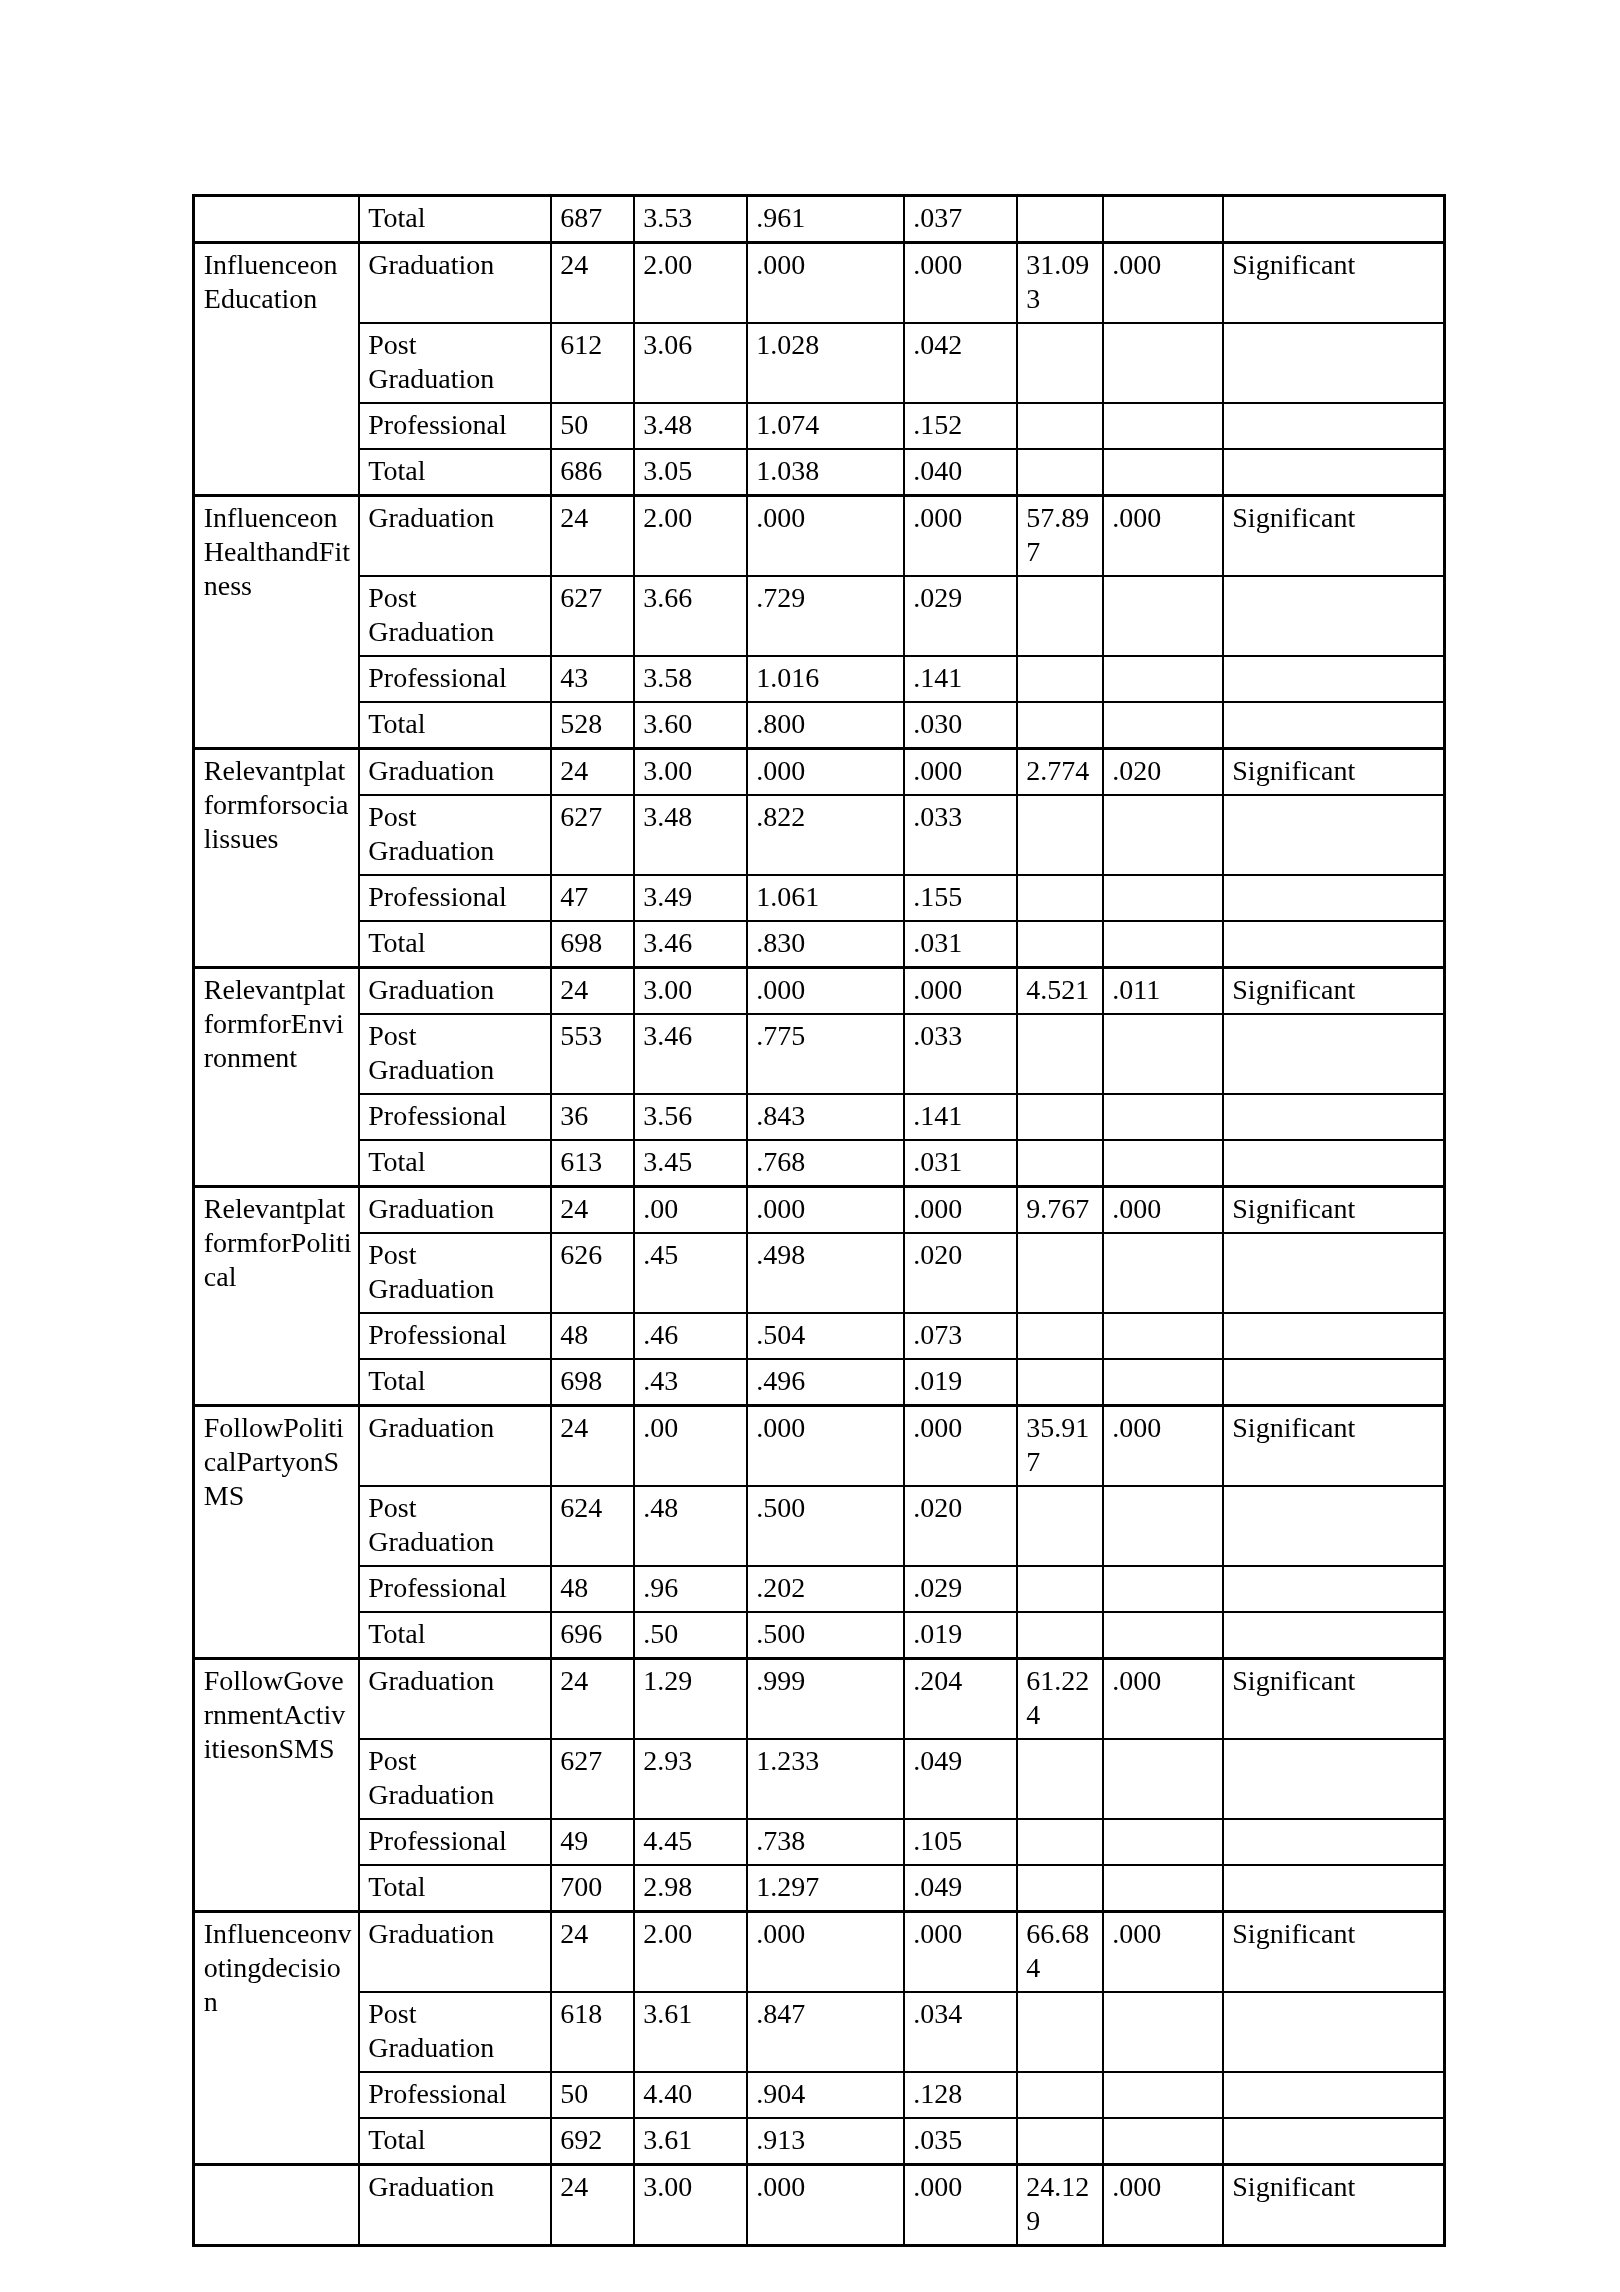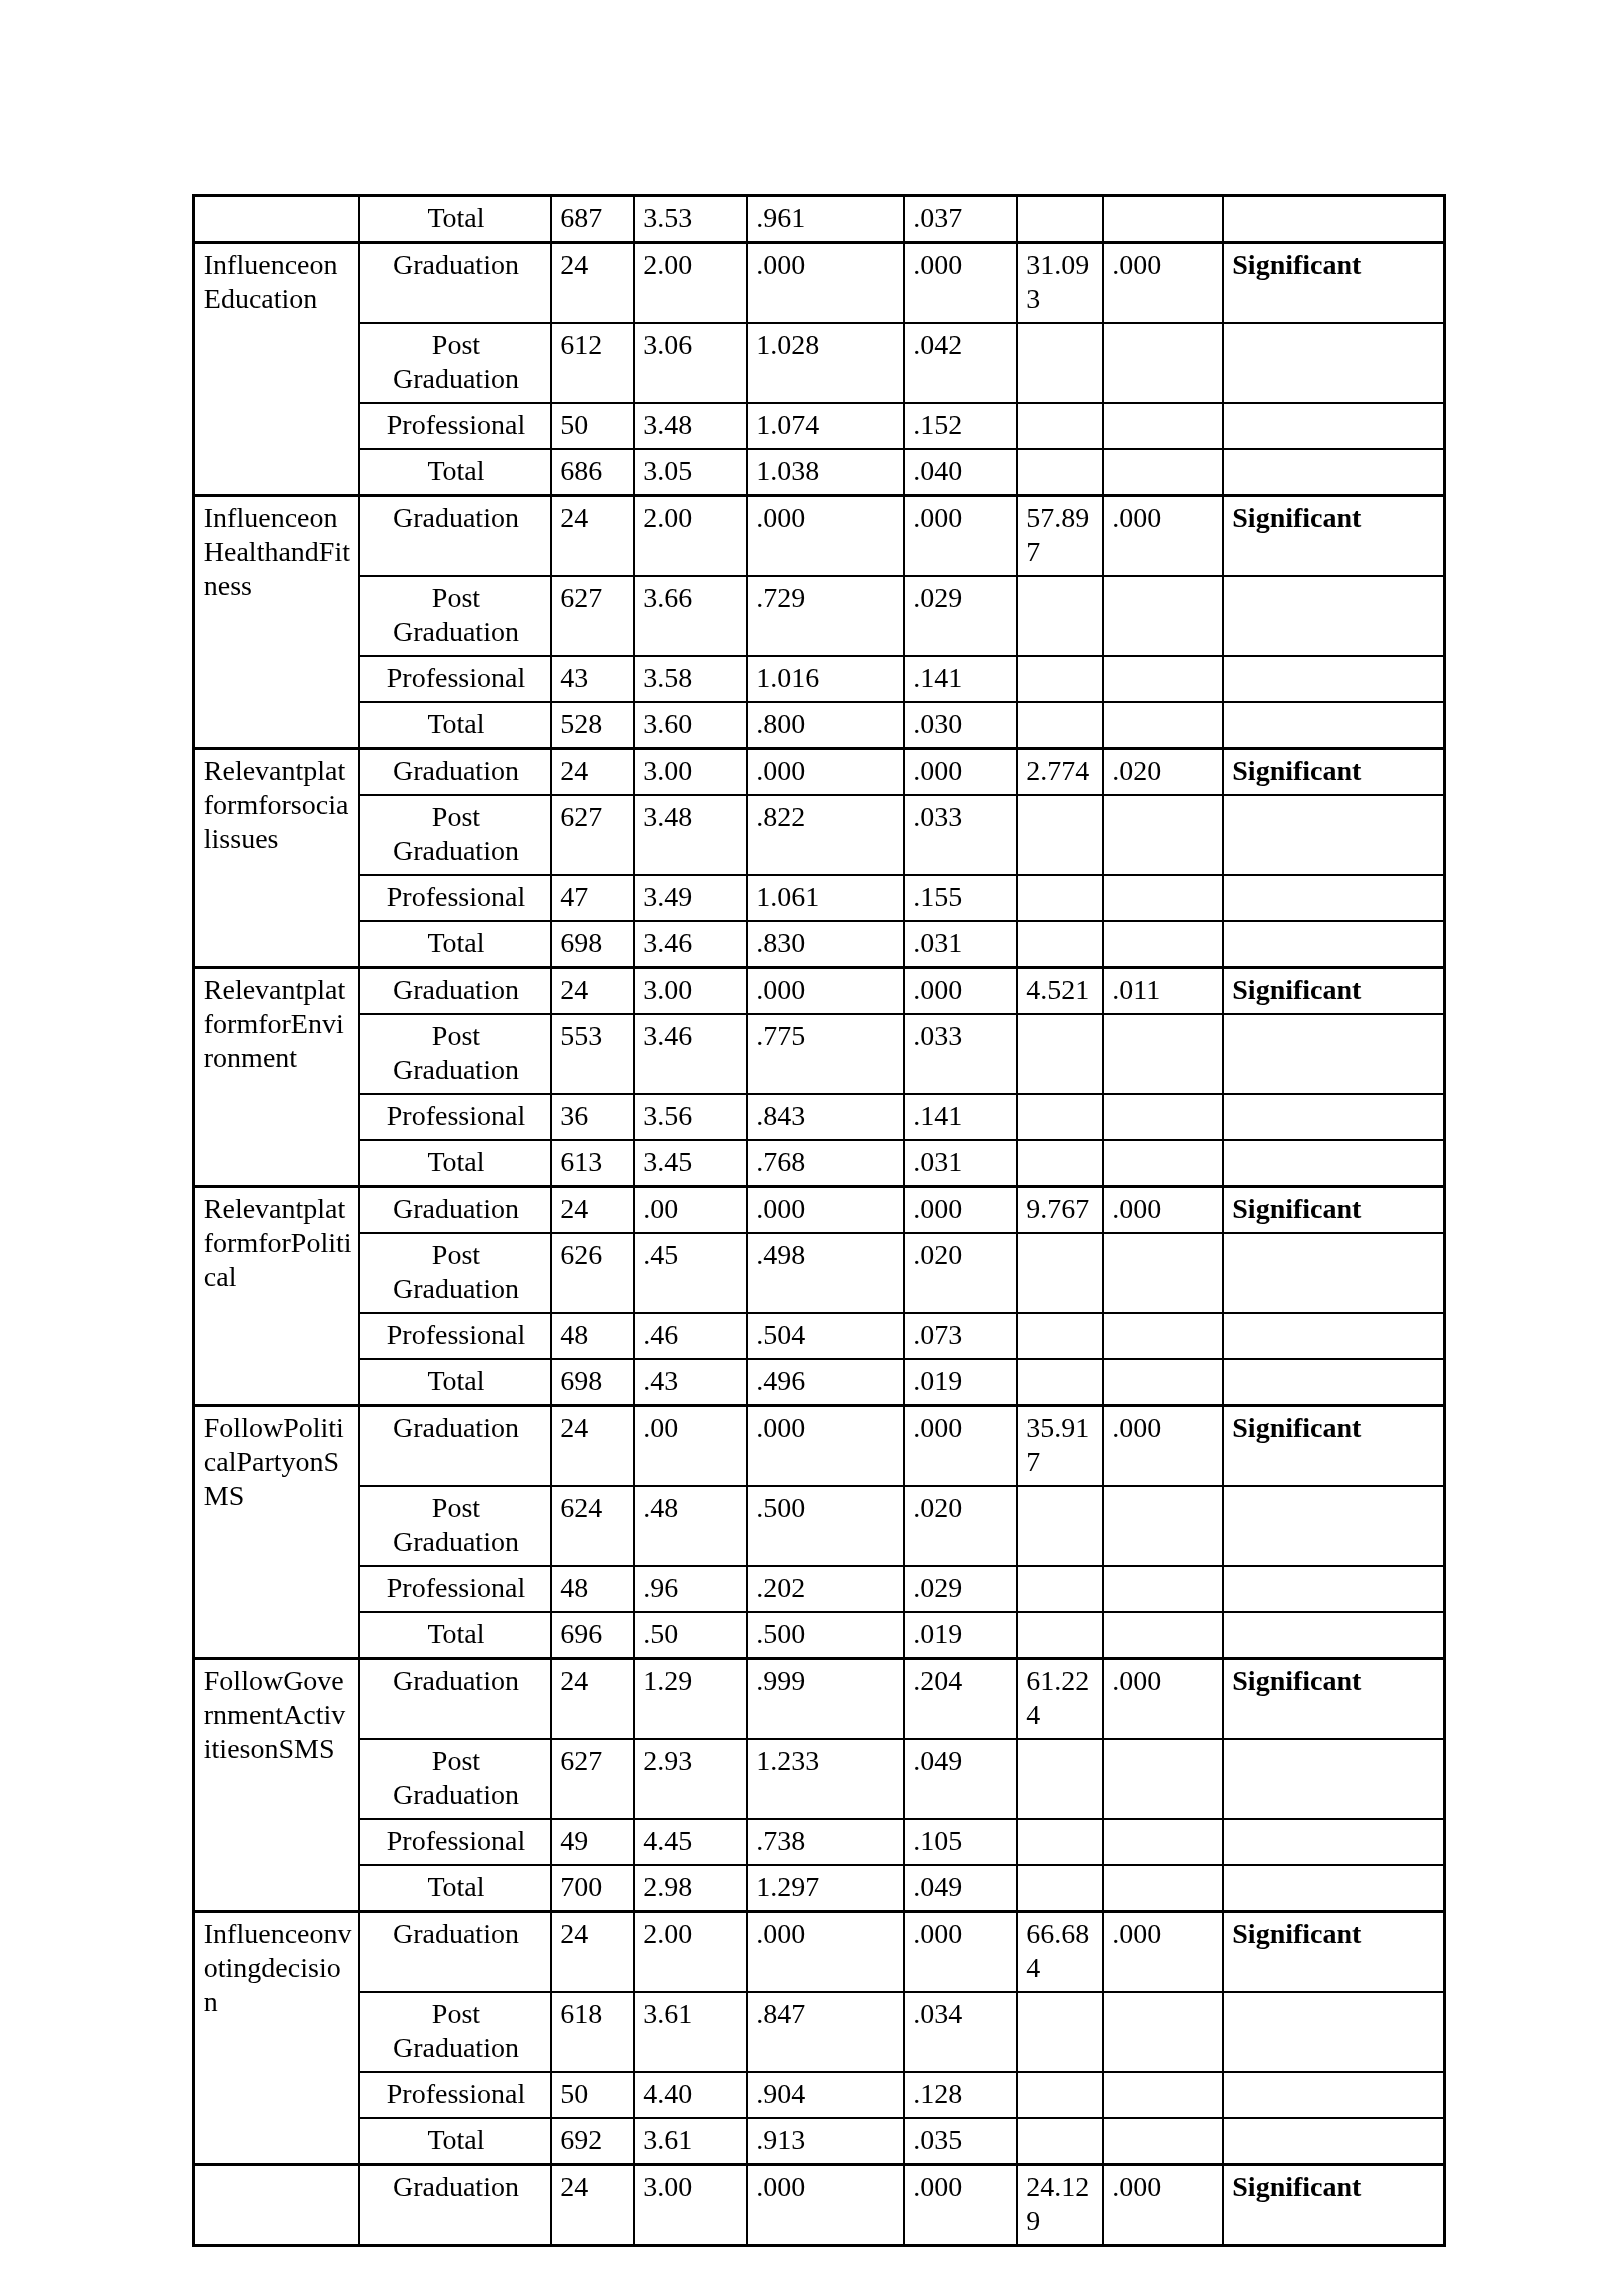--- a/index.html
+++ b/index.html
@@ -35,27 +35,26 @@
   tr.group-first > td {
     border-top: 3.9px solid #000000;
   }
   td.label-cell {
     vertical-align: middle;
     word-break: break-all;
     padding: 3.9px 27.4px 3.9px 7.8px;
   }
   td.cat-cell {
     vertical-align: middle;
-    text-align: center;
   }
   td.f-cell {
     word-break: break-all;
   }
   td.remark-cell {
-    font-weight: bold;
+    font-weight: normal;
   }
 </style>
 </head>
 <body>
 
 <div class="page">
   <table class="stats">
     <colgroup>
       <col style="width:165px">
       <col style="width:192px">

